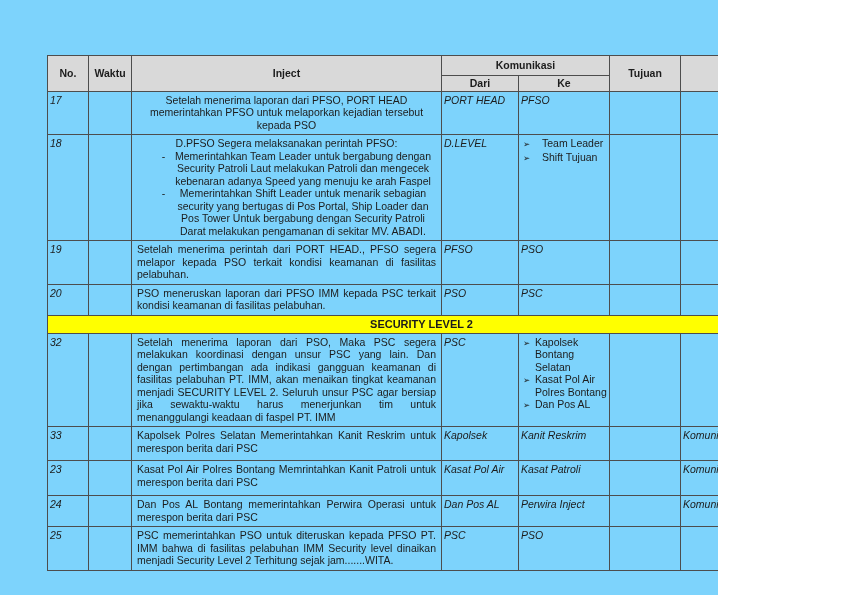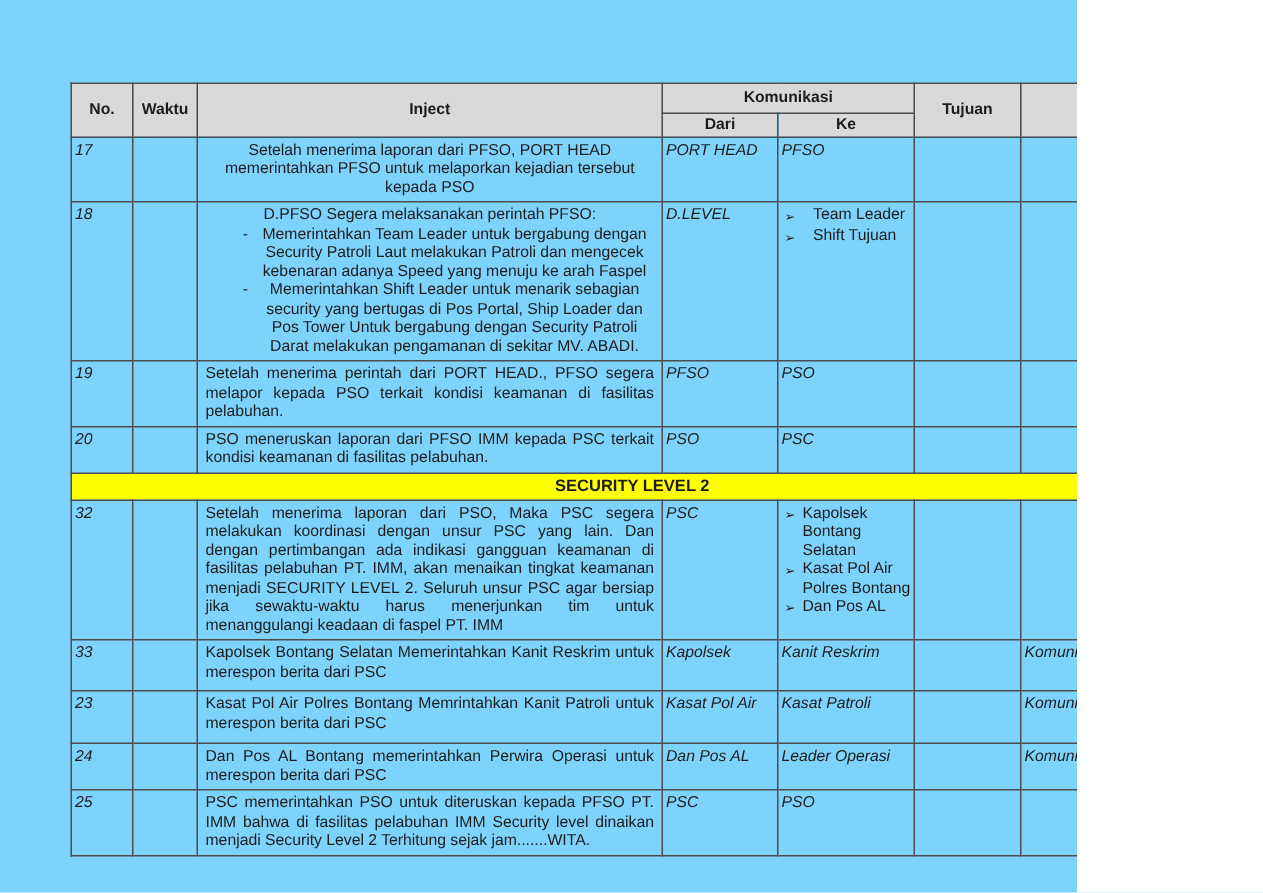--- a/index.html
+++ b/index.html
@@ -136,41 +136,41 @@
               <span class="arrow-marker">➢</span>
               <span class="arrow-text">Dan Pos AL</span>
             </div>
           </td>
           <td class="c"></td>
           <td class="c"></td>
         </tr>
         <tr style="height: 34px;">
           <td class="c">33</td>
           <td class="c"></td>
-          <td class="inject justify"><span>Kapolsek Bontang Selatan Memerintahkan Kanit Reskrim untuk merespon berita dari PSC</span></td>
+          <td class="inject justify"><span>Kapolsek Polres Selatan Memerintahkan Kanit Reskrim untuk merespon berita dari PSC</span></td>
           <td class="c">Kapolsek</td>
           <td class="c">Kanit Reskrim</td>
           <td class="c"></td>
           <td class="c">Komunikasi Internal</td>
         </tr>
         <tr style="height: 35px;">
           <td class="c">23</td>
           <td class="c"></td>
           <td class="inject justify"><span>Kasat Pol Air Polres Bontang Memrintahkan Kanit Patroli untuk merespon berita dari PSC</span></td>
           <td class="c">Kasat Pol Air</td>
           <td class="c">Kasat Patroli</td>
           <td class="c"></td>
           <td class="c">Komunikasi Internal</td>
         </tr>
         <tr style="height: 29px;">
           <td class="c">24</td>
           <td class="c"></td>
           <td class="inject justify"><span>Dan Pos AL Bontang memerintahkan Perwira Operasi untuk merespon berita dari PSC</span></td>
           <td class="c">Dan Pos AL</td>
-          <td class="c">Leader Operasi</td>
+          <td class="c">Perwira Inject</td>
           <td class="c"></td>
           <td class="c">Komunikasi Internal</td>
         </tr>
         <tr style="height: 44px;">
           <td class="c">25</td>
           <td class="c"></td>
           <td class="inject justify"><span>PSC memerintahkan PSO untuk diteruskan kepada PFSO PT. IMM bahwa di fasilitas pelabuhan IMM Security level dinaikan menjadi Security Level 2 Terhitung sejak jam.......WITA.</span></td>
           <td class="c">PSC</td>
           <td class="c">PSO</td>
           <td class="c"></td>

